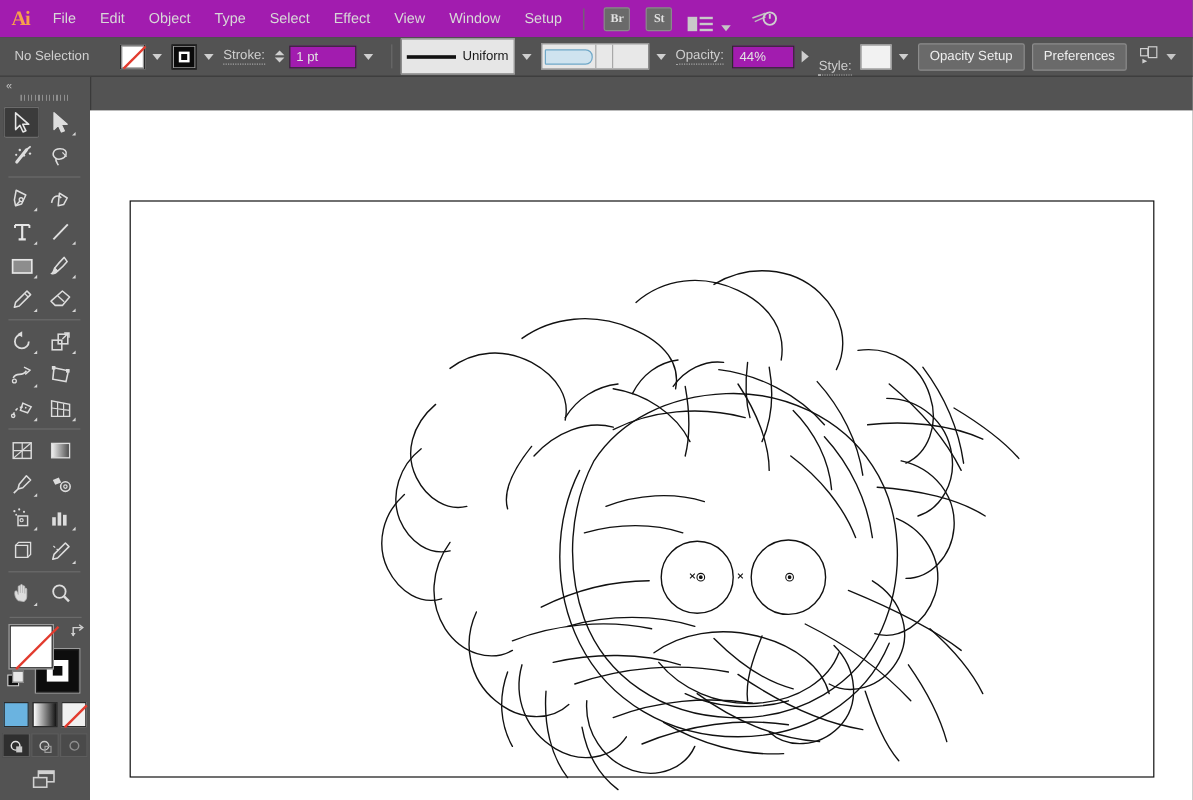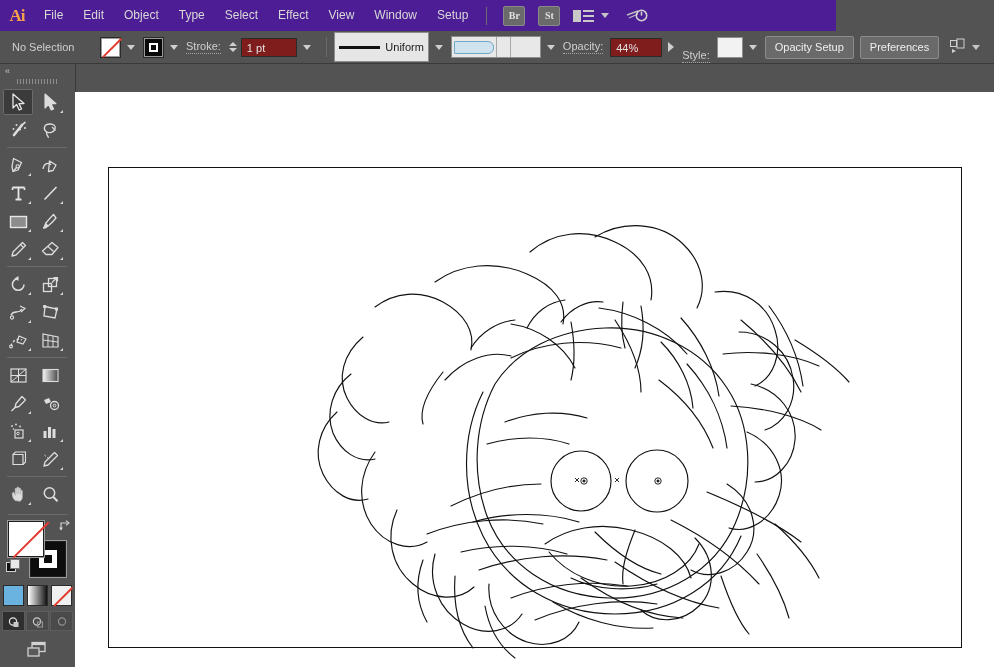--- a/index.html
+++ b/index.html
@@ -7,35 +7,35 @@
     width:994px;height:667px;overflow:hidden;
     background:#535353;
     font-family:"Liberation Sans",sans-serif;
     font-size:11px;color:#d4d4d4;
     -webkit-font-smoothing:antialiased;
   }
   .app{position:relative;width:994px;height:667px;}
 
   
   .menubar{
-    position:absolute;left:0;top:0;width:836px;height:31px;
-    background:#4c1d95;display:flex;align-items:center;
+    position:absolute;left:0;top:0;width:994px;height:31px;
+    background:#a21caf;display:flex;align-items:center;
     border-bottom:1px solid #3f3f3f;
   }
   .ai-logo{
     width:34px;height:31px;display:flex;align-items:center;justify-content:center;
     font-family:"Liberation Serif",serif;font-weight:bold;font-size:17px;
     color:#f7a04b;letter-spacing:-1px;
   }
   .menu-item{
     padding:15px 10px;height:31px;line-height:31px;font-size:12px;color:#d8d8d8;
     cursor:default;
   }
   .menubar-sep{width:1px;height:18px;background:#6d6d6d;margin:0 8px;}
-  .mb-right{display:flex;align-items:center;margin-left:8px;}
+  .mb-right{display:flex;align-items:flex-end;margin-left:8px;}
   .app-btn{
     width:20px;height:18px;border:1px solid #8a8a8a;border-radius:2px;
     background:#6a6a6a;color:#e0e0e0;font-size:10px;font-weight:bold;
     display:flex;align-items:center;justify-content:center;margin-right:13px;
     font-family:"Liberation Serif",serif;
   }
   .ws-icon{display:flex;align-items:center;margin-right:2px;}
   .ws-icon .sq{width:8px;height:12px;background:#c9c9c9;margin-right:2px;}
   .ws-icon .bars{display:flex;flex-direction:column;justify-content:space-between;height:12px;}
   .ws-icon .bars i{display:block;width:11px;height:2px;background:#c9c9c9;}
@@ -66,21 +66,21 @@
   .swatch-stroke i{width:9px;height:9px;border:2px solid #fff;box-sizing:border-box;background:#0a0a0a;}
   .dd{
     width:0;height:0;border-left:4px solid transparent;border-right:4px solid transparent;
     border-top:5px solid #cfcfcf;margin:0 8px 0 6px;
   }
   .spinner{display:flex;flex-direction:column;margin-right:4px;}
   .spinner i{display:block;width:0;height:0;border-left:4px solid transparent;border-right:4px solid transparent;}
   .spinner i.up{border-bottom:4px solid #cfcfcf;margin-bottom:2px;}
   .spinner i.dn{border-top:4px solid #cfcfcf;}
   .field{
-    height:19px;min-width:52px;background:#7f1d1d;border:1px solid #2b2b2b;
+    height:19px;min-width:52px;background:#a21caf;border:1px solid #2b2b2b;
     color:#e2e2e2;font-size:11px;line-height:19px;padding:0 5px;box-sizing:border-box;
   }
   .combo{
     height:30px;background:#e6e6e6;border:1px solid #8d8d8d;display:flex;align-items:center;
     padding:0 4px;box-sizing:border-box;
   }
   .combo .line{width:58px;height:3px;background:#111;margin-right:5px;}
   .combo .txt{color:#1a1a1a;font-size:11px;}
   .profile-box{
     width:88px;height:20px;background:#e8e8e8;border:1px solid #8d8d8d;position:relative;overflow:hidden;

